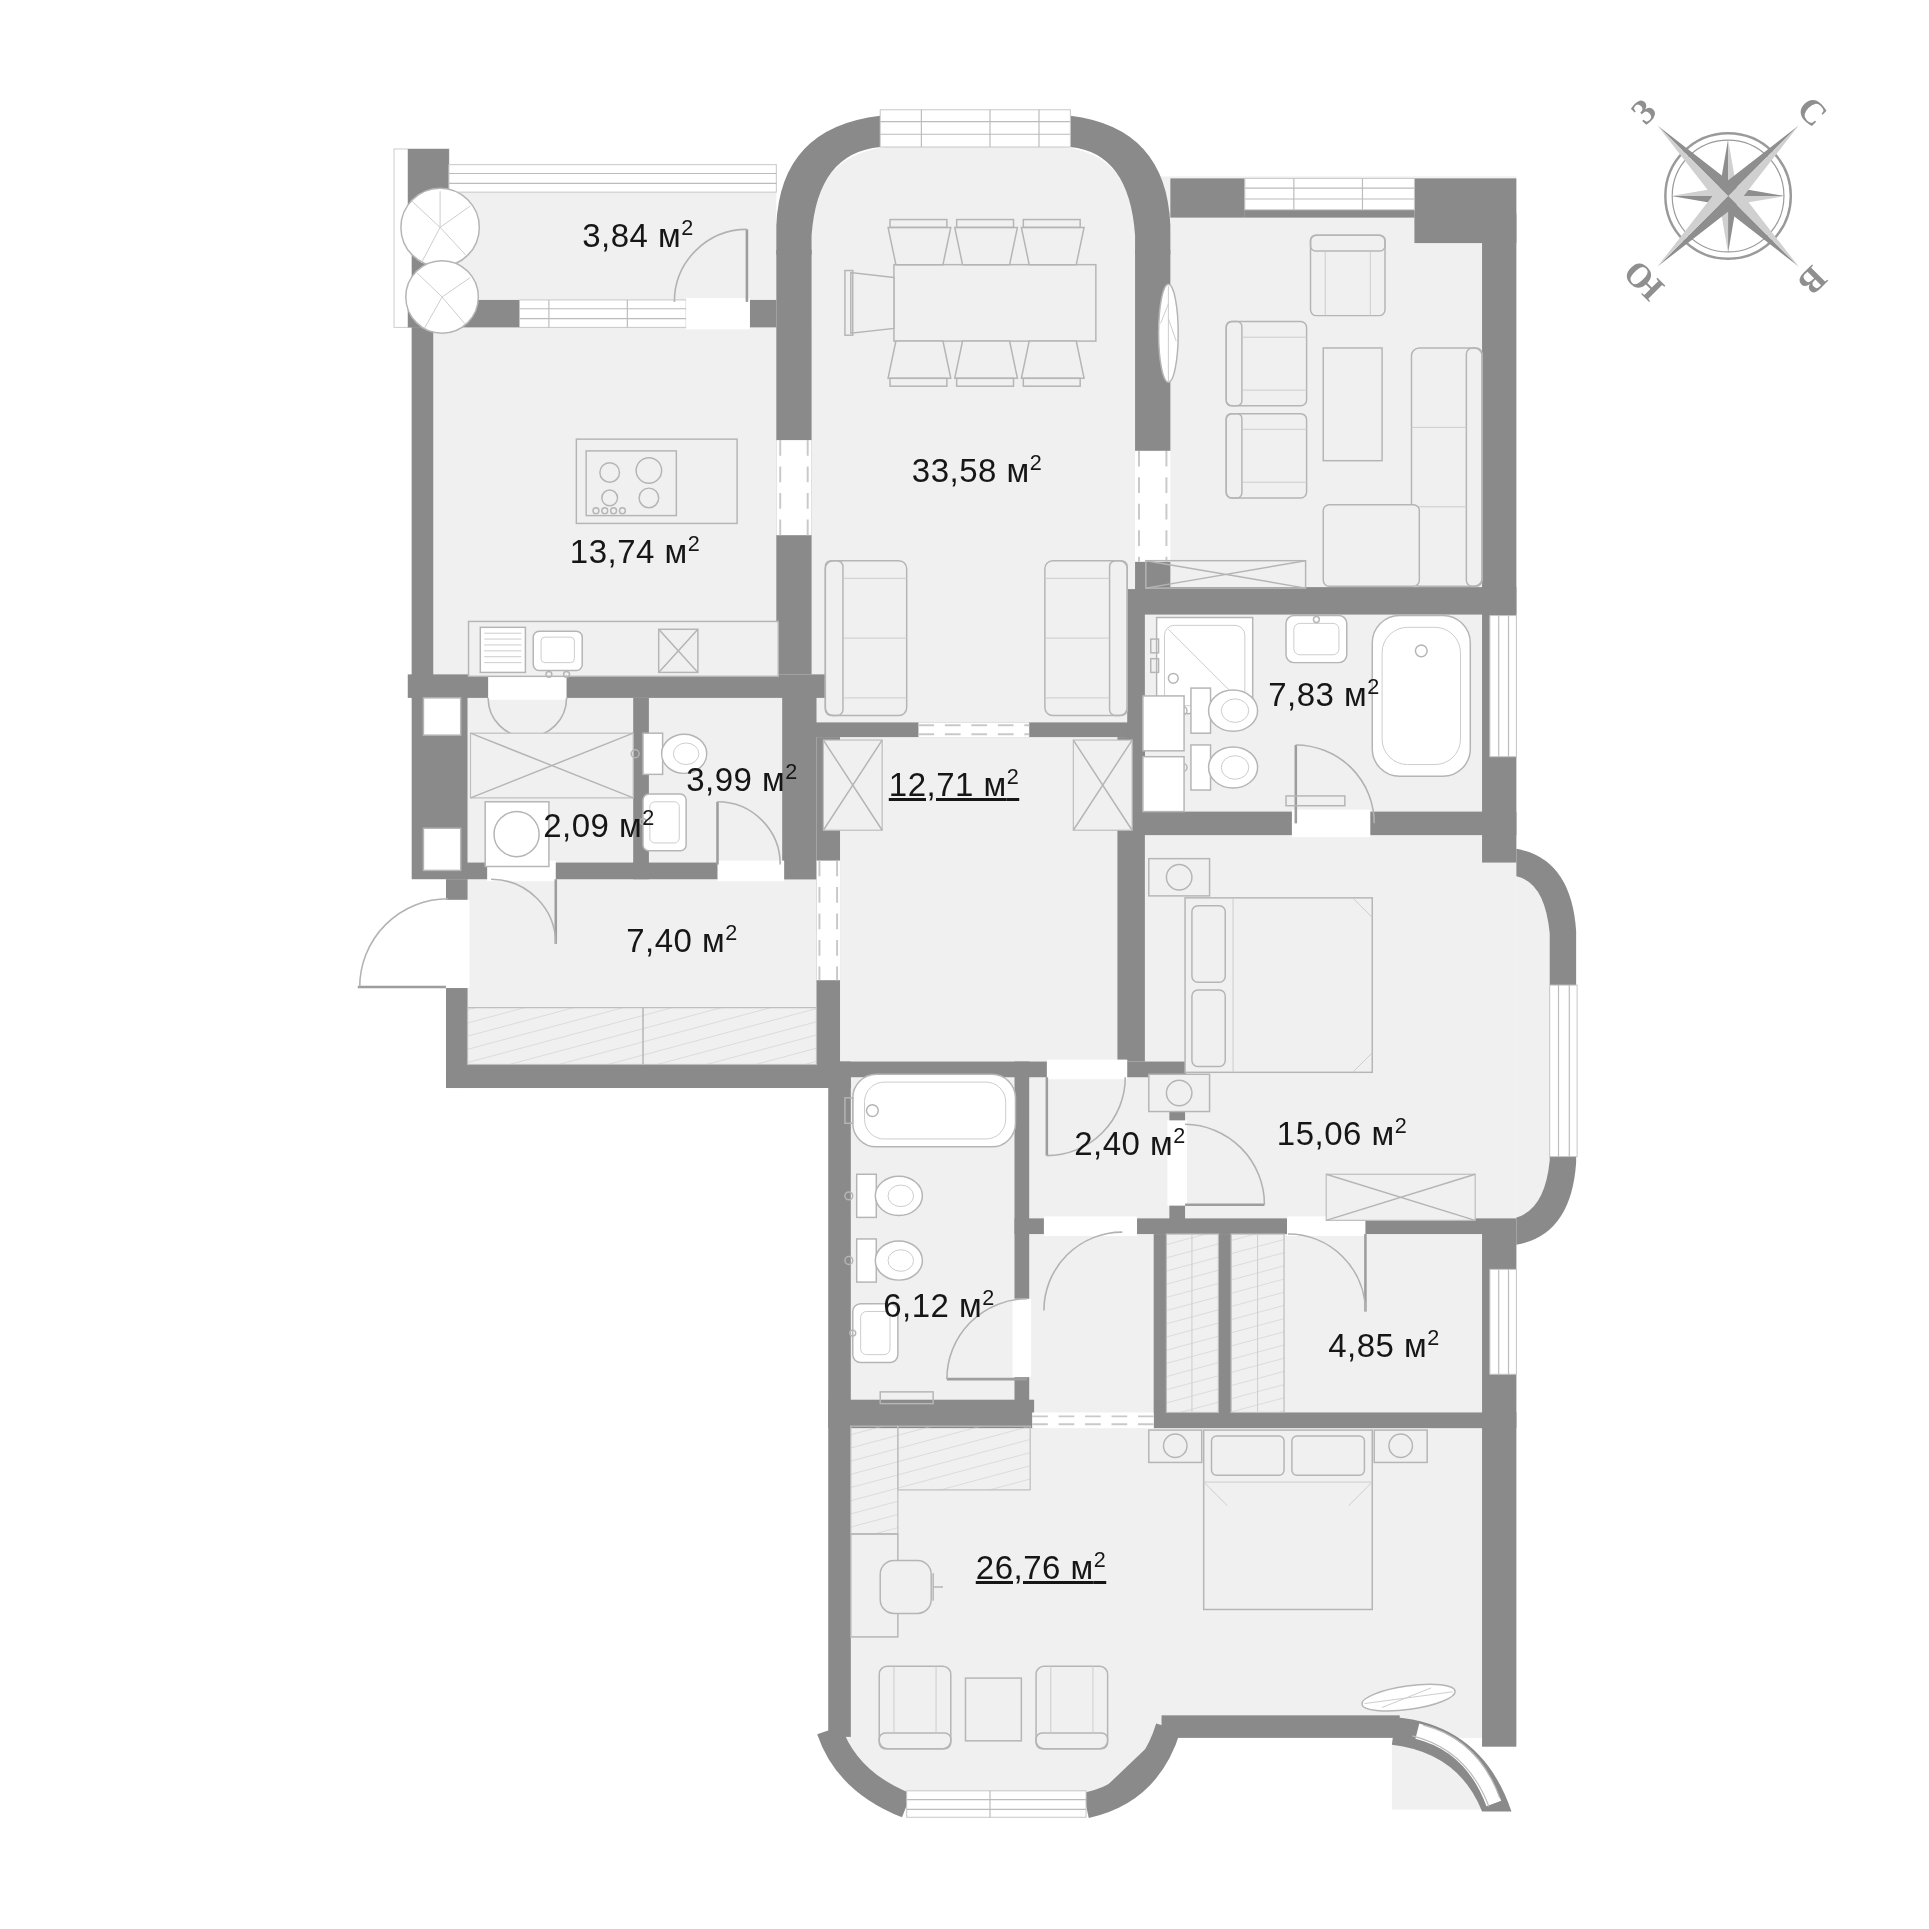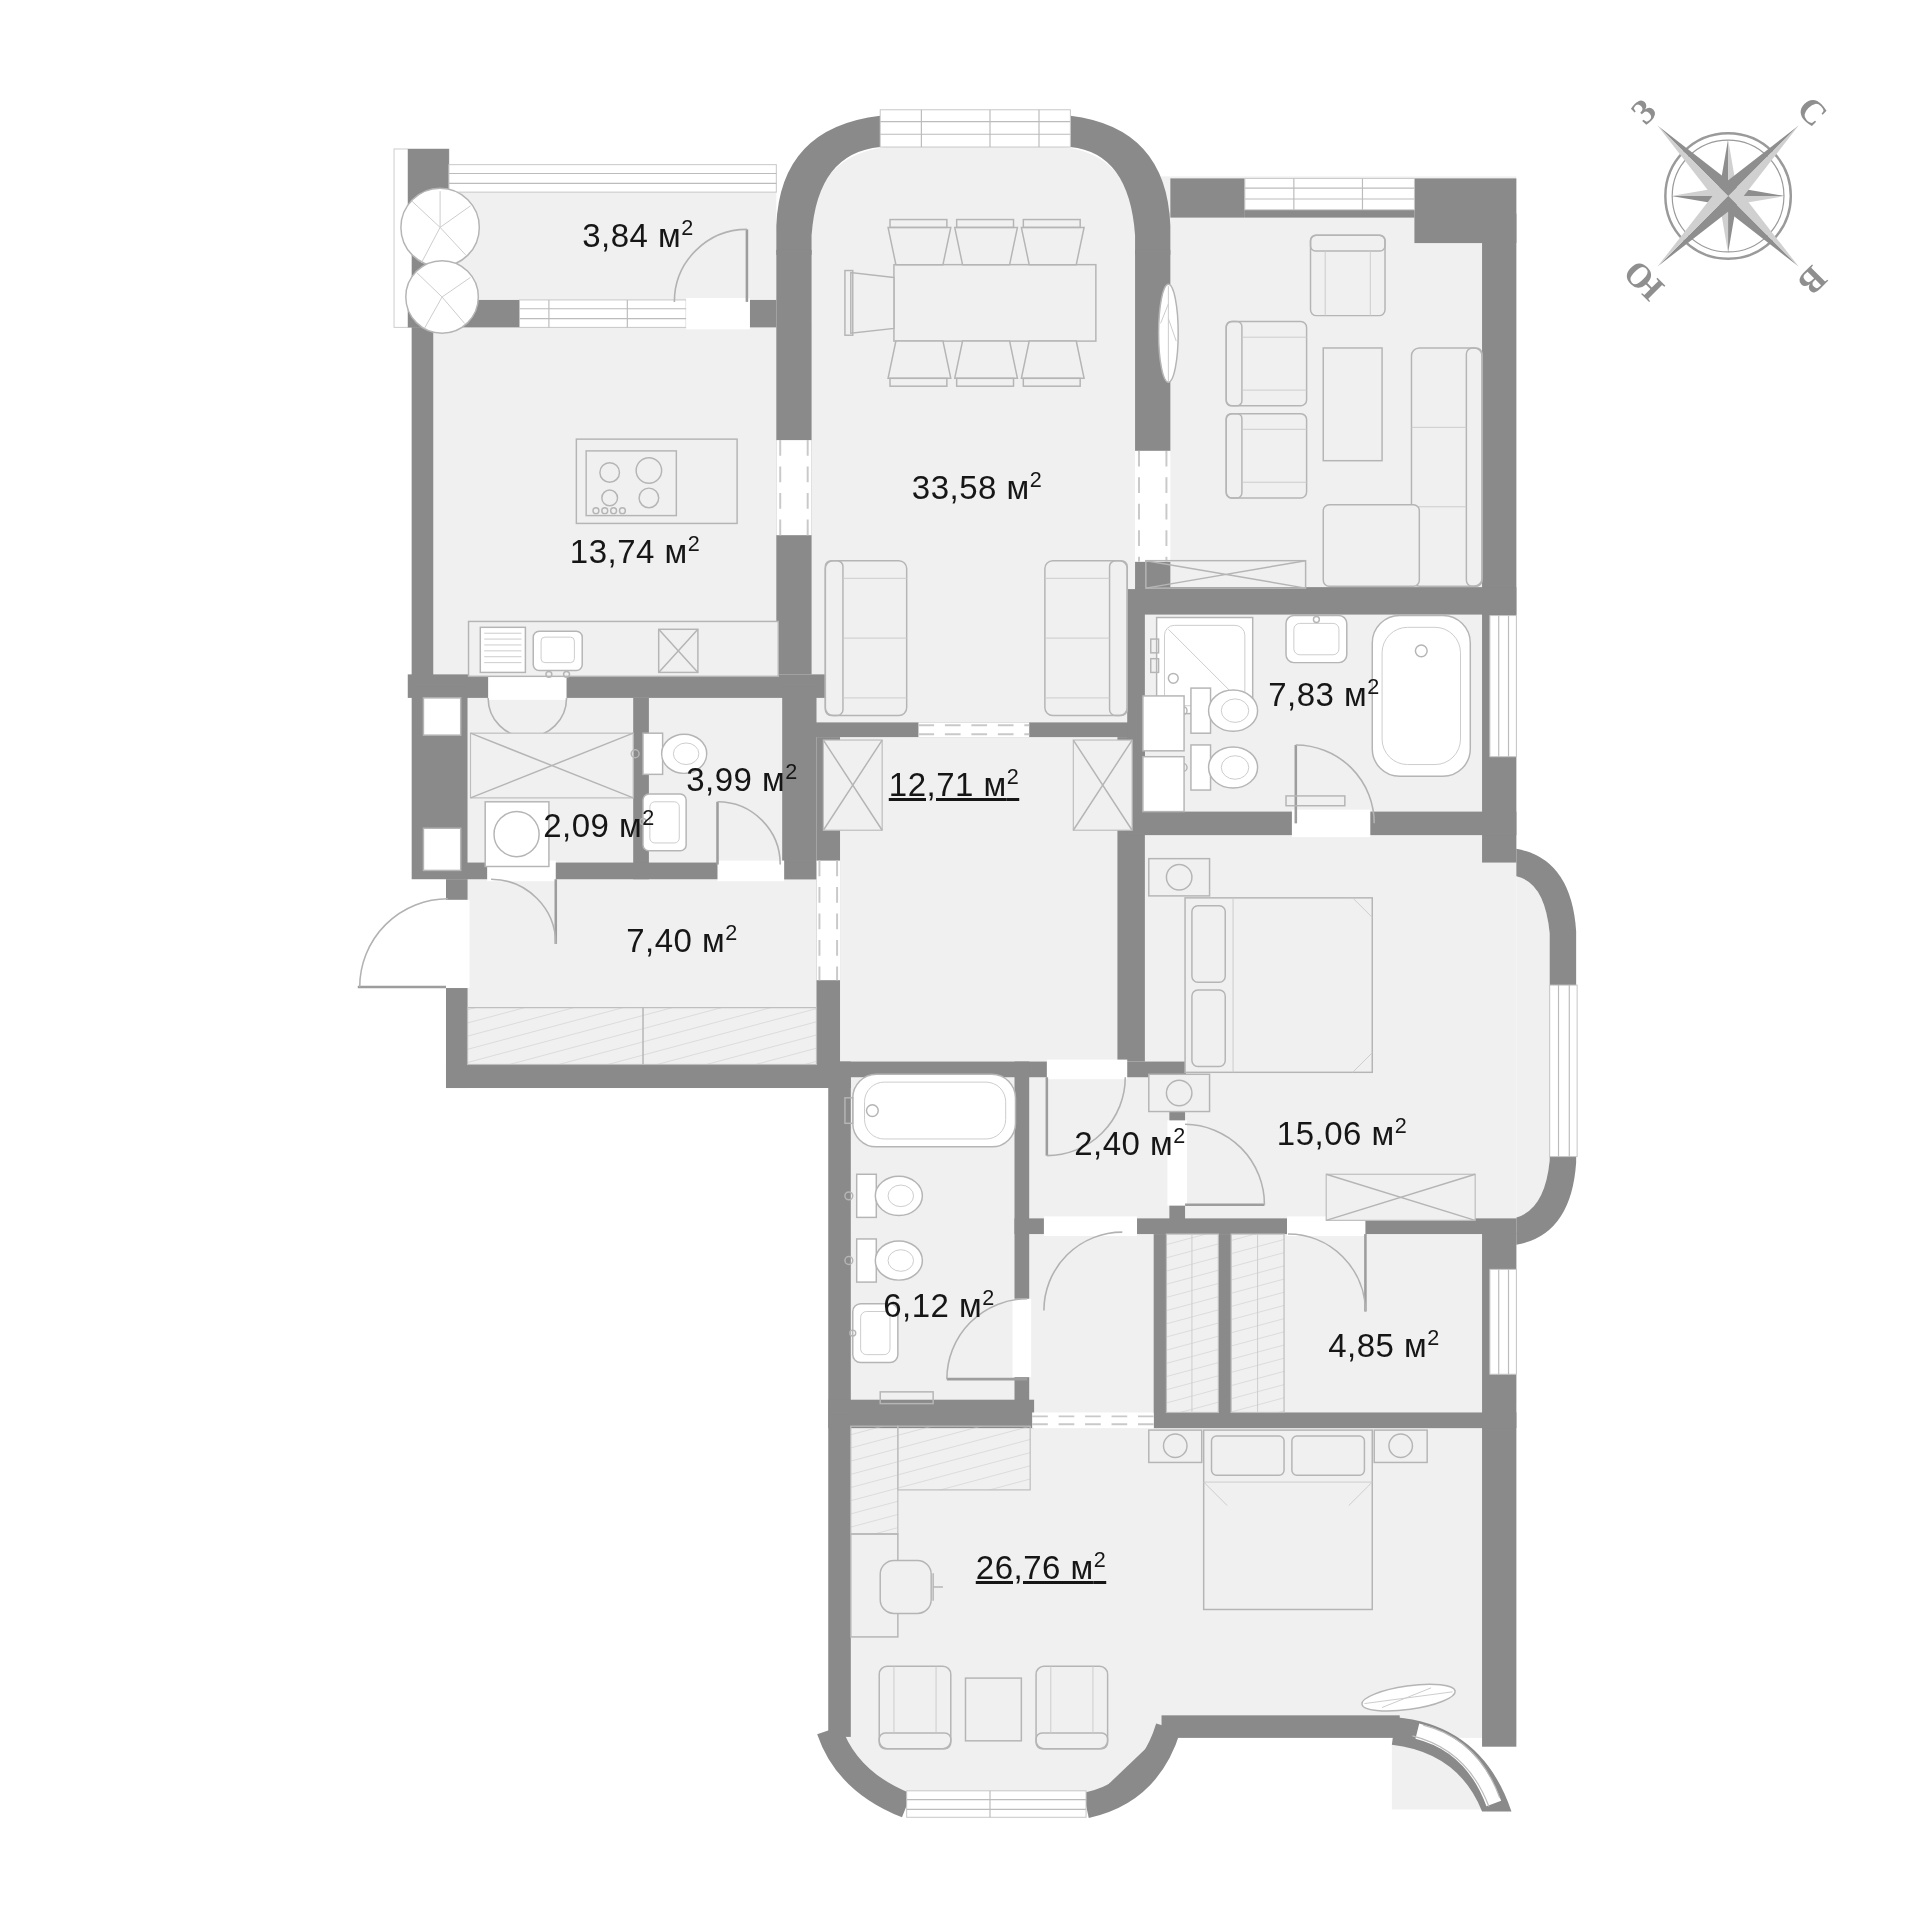--- a/index.html
+++ b/index.html
@@ -477,21 +477,21 @@
     <polygon points="1763,200 1691,272 1772,209" fill="#8e8e8e"></polygon>
         <polygon points="1763,200 1691,272 1754,191" fill="#d0d0d0"></polygon>
     <polygon points="1763,200 1691,128 1772,191" fill="#8e8e8e"></polygon>
         <polygon points="1763,200 1691,128 1754,209" fill="#d0d0d0"></polygon>
   </g>
 </svg>
 
 <div>
       <span class="room-label" style="left: 614px; top: 235px; margin-left: 24px;">3,84 м<sup>2</sup></span>
       <span class="room-label" style="left: 635px; top: 551px; text-align: right;">13,74 м<sup>2</sup></span>
-      <span class="room-label" style="left: 977px; top: 470px; margin-top: 17px;">33,58 м<sup>2</sup></span>
+      <span class="room-label" style="left: 977px; top: 470px;">33,58 м<sup>2</sup></span>
       <span class="room-label" style="left: 1324px; top: 694px;">7,83 м<sup>2</sup></span>
       <span class="room-label" style="left: 742px; top: 779px;">3,99 м<sup>2</sup></span>
       <span class="room-label" style="left: 567px; top: 825px; margin-left: 32px;">2,09 м<sup>2</sup></span>
       <span class="room-label" style="left: 954px; top: 784px; text-decoration: underline;">12,71 м<sup>2</sup></span>
       <span class="room-label" style="left: 682px; top: 940px;">7,40 м<sup>2</sup></span>
       <span class="room-label" style="left: 1342px; top: 1133px;">15,06 м<sup>2</sup></span>
       <span class="room-label" style="left: 1130px; top: 1143px;">2,40 м<sup>2</sup></span>
       <span class="room-label" style="left: 939px; top: 1305px;">6,12 м<sup>2</sup></span>
       <span class="room-label" style="left: 1384px; top: 1330px; margin-top: 15px;">4,85 м<sup>2</sup></span>
       <span class="room-label" style="left: 1041px; top: 1567px; text-decoration: underline;">26,76 м<sup>2</sup></span>

